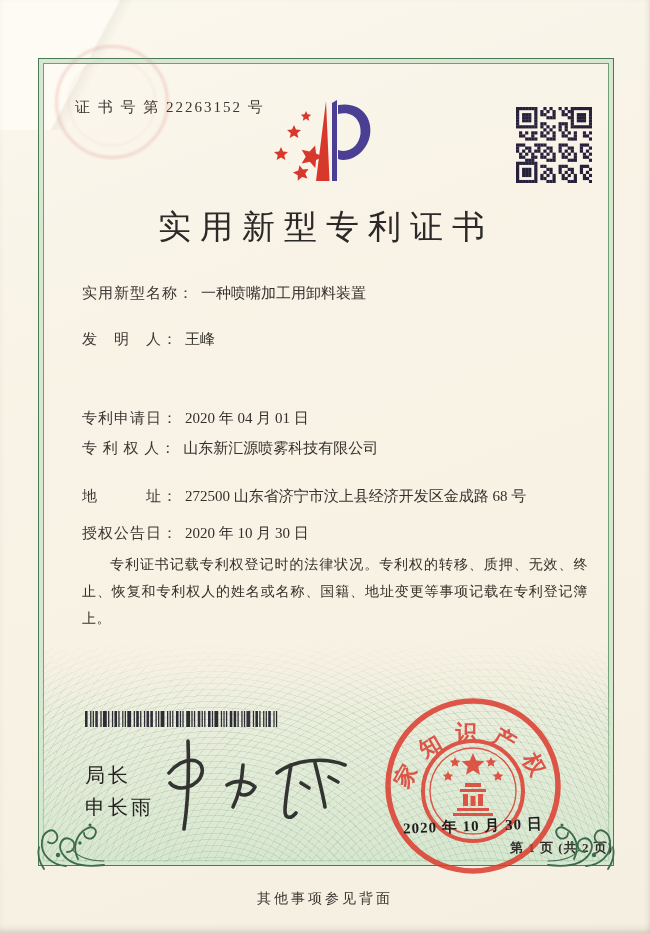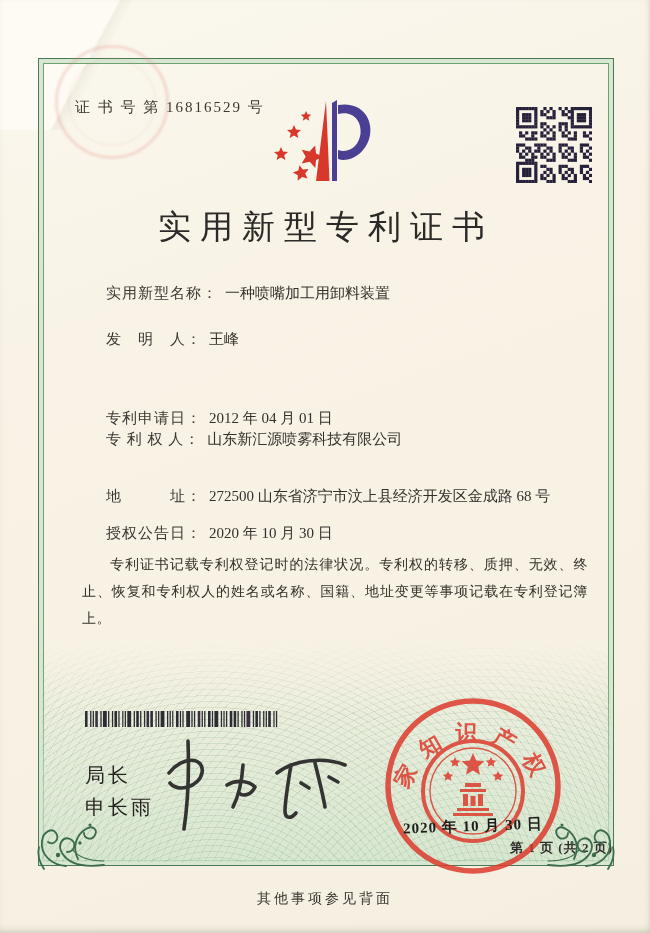--- a/index.html
+++ b/index.html
@@ -25,21 +25,21 @@
   .embossed-stamp{position:absolute;left:16px;top:-14px;width:108px;height:108px;border-radius:50%;
     border:3px solid rgba(226,136,126,.26);filter:blur(1px);z-index:1;}
   .embossed-stamp::before{content:'';position:absolute;inset:10px;border-radius:50%;
     border:1px solid rgba(226,136,126,.18);}
   .logo{position:absolute;left:221px;top:36px;z-index:2;}
   .qr{position:absolute;right:21px;top:48px;width:76px;height:76px;z-index:2;}
   .title{position:absolute;left:0;right:0;top:146px;text-align:center;font-size:33px;
     font-weight:400;letter-spacing:9px;color:#2b2a28;z-index:2;}
   .field-row{position:absolute;left:43px;right:28px;height:24px;font-size:15px;
     white-space:nowrap;z-index:2;}
-  .flabel{color:#3b3733;letter-spacing:1px;margin-left:24px;}
+  .flabel{color:#3b3733;letter-spacing:1px;}
   .fvalue{margin-left:7px;color:#33302c;text-align:right;}
   .pair2{position:absolute;left:313px;top:0;}
   .paragraphs{position:absolute;left:43px;top:492px;width:506px;z-index:2;}
   .paragraphs p{margin:0;font-size:14px;line-height:27px;color:#353029;
     text-indent:2em;text-align:justify;letter-spacing:.5px;}
   .barcode{position:absolute;left:46px;top:652px;z-index:2;}
   .officer{position:absolute;left:46px;top:700px;z-index:2;font-size:20px;color:#262421;
     letter-spacing:3px;line-height:32px;}
   .signature{position:absolute;left:100px;top:672px;z-index:3;}
   .seal{position:absolute;left:343px;top:636px;width:182px;height:182px;z-index:3;opacity:.92;}
@@ -57,21 +57,21 @@
 </head>
 <body>
 
 <div class="paper">
 
   <div class="frame">
     <div class="frame-inner-line"></div>
     <div class="guilloche"></div>
 
     <div class="embossed-stamp"></div>
-    <div class="cert-number">证 书 号 第 16816529 号</div>
+    <div class="cert-number">证 书 号 第 22263152 号</div>
 
     <svg class="logo" width="130" height="100" viewBox="0 0 130 100">
       <g fill="#d8372b">
         <polygon points="52,50 55.4,57.4 63.4,58.2 57.4,63.6 59.2,71.4 52,67.2 44.8,71.4 46.6,63.6 40.6,58.2 48.6,57.4" transform="rotate(18 52 60)"></polygon>
         <polygon points="34,30 36,34.4 41,35 37.2,38.2 38.4,43 34,40.4 29.6,43 30.8,38.2 27,35 32,34.4"></polygon>
         <polygon points="21,52 23,56.4 28,57 24.2,60.2 25.4,65 21,62.4 16.6,65 17.8,60.2 14,57 19,56.4"></polygon>
         <polygon points="46,16 47.5,19.3 51.2,19.8 48.4,22.2 49.2,25.8 46,23.8 42.8,25.8 43.6,22.2 40.8,19.8 44.5,19.3"></polygon>
         <polygon points="41,70 43.3,75 49,75.7 44.8,79.4 46,84.8 41,82 36,84.8 37.2,79.4 33,75.7 38.7,75" transform="rotate(-12 41 77)"></polygon>
         <path d="M56,86 L66,6 L69.5,86 Z"></path>
       </g>
@@ -365,23 +365,23 @@
 
     <div class="title">实用新型专利证书</div>
 
     <div class="field-row" style="top:225px">
       <span class="flabel">实用新型名称：</span><span class="fvalue">一种喷嘴加工用卸料装置</span>
     </div>
     <div class="field-row" style="top:271px">
       <span class="flabel">发　明　人：</span><span class="fvalue">王峰</span>
     </div>
     <div class="field-row" style="top:350px">
-      <span class="flabel">专利申请日：</span><span class="fvalue">2012 年 04 月 01 日</span>
-    </div>
-    <div class="field-row" style="top:371px">
+      <span class="flabel">专利申请日：</span><span class="fvalue">2020 年 04 月 01 日</span>
+    </div>
+    <div class="field-row" style="top:380px">
       <span class="flabel">专 利 权 人：</span><span class="fvalue">山东新汇源喷雾科技有限公司</span>
     </div>
     <div class="field-row" style="top:428px">
       <span class="flabel">地　　　址：</span><span class="fvalue">272500 山东省济宁市汶上县经济开发区金成路 68 号</span>
     </div>
     <div class="field-row" style="top:465px">
       <span class="flabel">授权公告日：</span><span class="fvalue">2020 年 10 月 30 日</span>
     </div>
 
     <div class="paragraphs">

